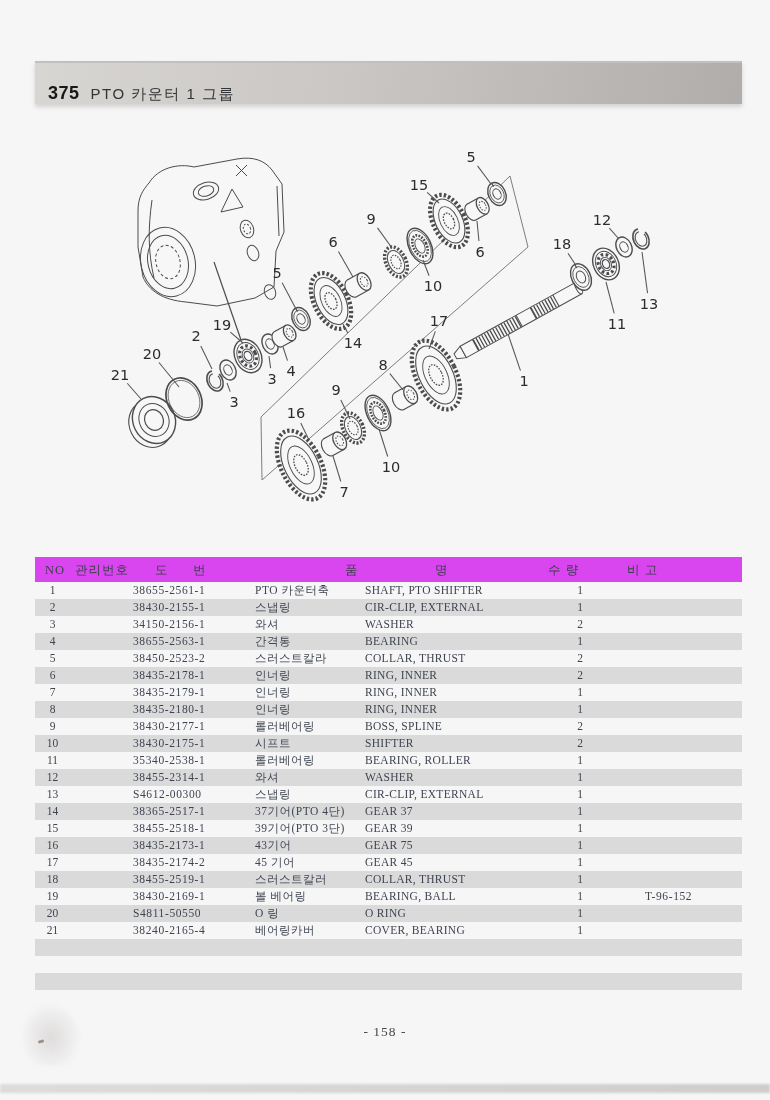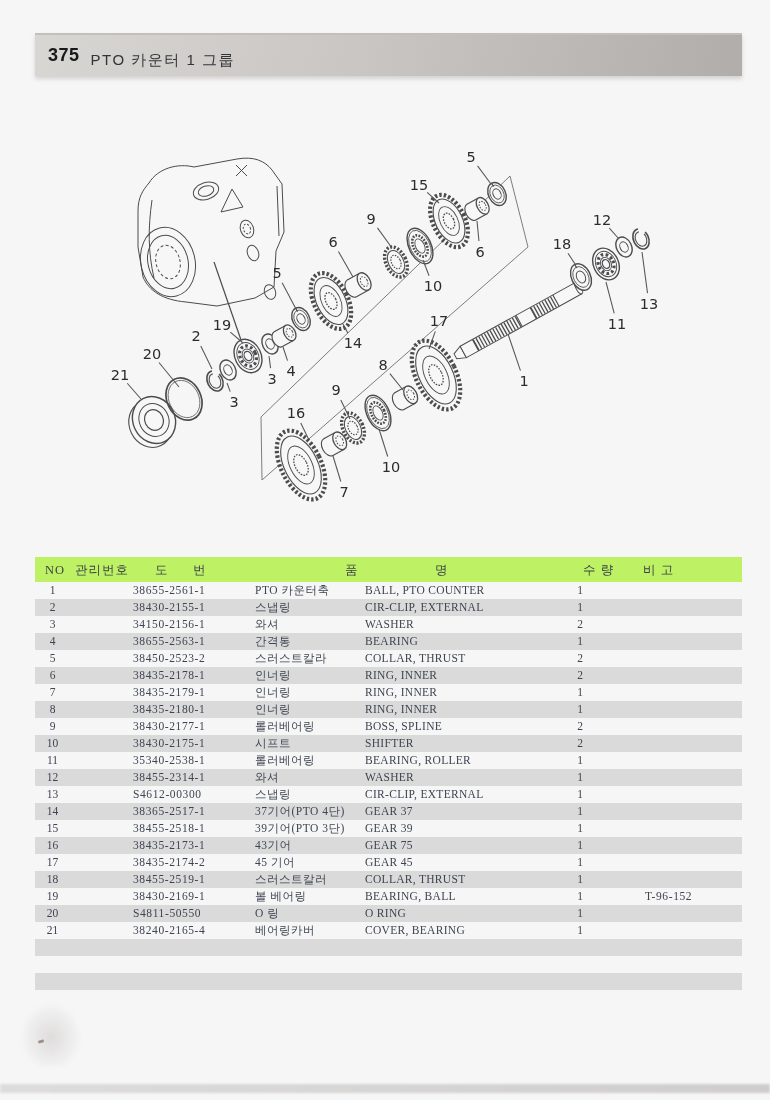--- a/index.html
+++ b/index.html
@@ -1,30 +1,30 @@
 <!DOCTYPE html>
 <html><head>
 <meta charset="utf-8">
 <style>
   html,body{margin:0;padding:0;}
   body{background:#e9e9eb;font-family:"Liberation Serif",serif;}
   .page{position:relative;width:770px;height:1100px;background:#f6f6f7;overflow:hidden;}
 
-  .title-bar{position:absolute;left:35px;top:33px;width:707px;height:41px;
+  .title-bar{position:absolute;left:35px;top:61px;width:707px;height:41px;
     background:linear-gradient(100deg,#d8d6d3 0%,#c9c6c3 45%,#b1adaa 100%);
     border-top:2px solid #c3bfbc;box-shadow:0 3px 4px rgba(150,146,142,.35);
-    display:flex;align-items:center;}
+    display:flex;align-items:flex-end;}
   .t-no{font-family:"Liberation Sans",sans-serif;font-weight:700;font-size:18px;color:#17181a;margin-left:13px;letter-spacing:.5px;}
   .t-kr{font-family:"Liberation Sans",sans-serif;font-size:15px;color:#333437;margin-left:11px;letter-spacing:1.5px;margin-top:10px;}
   .t-en{font-family:"Liberation Sans",sans-serif;font-size:15px;color:#333437;margin-left:16px;letter-spacing:.5px;}
 
   .diagram{position:absolute;left:0;top:0;pointer-events:none;}
 
   .parts-table{position:absolute;left:35px;top:557px;width:707px;color:#3e4450;}
-  .t-header{position:relative;height:25px;background:#bef264;font-size:12.5px;color:#3a3f49;}
+  .t-header{position:relative;height:25px;background:#d946ef;font-size:12.5px;color:#3a3f49;}
   .t-header span{position:absolute;top:50%;transform:translateY(-50%);letter-spacing:1px;white-space:pre;}
   .t-row{display:grid;grid-template-columns:35px 60px 120px 115px 195px 40px 1fr;height:17px;align-items:center;font-size:11.5px;line-height:1;}
   .t-row.stripe{background:#dadada;}
   .c-no{text-align:center;}
   .c-part{letter-spacing:.6px;padding-left:3px;}
   .c-kr{padding-left:5px;letter-spacing:.5px;}
   .c-en{letter-spacing:.3px;}
   .c-qty{text-align:center;}
   .c-rk{padding-left:45px;letter-spacing:.6px;}
   .filler{height:17px;}
@@ -292,30 +292,30 @@
     </svg>
 
   <div class="parts-table">
     <div class="t-header">
       <span style="left:10px">NO</span>
       <span style="left:40px">관리번호</span>
       <span style="left:120px">도</span>
       <span style="left:158px">번</span>
       <span style="left:310px">품</span>
       <span style="left:400px">명</span>
-      <span style="left:548px">수 량</span>
-      <span style="left:608px">비 고</span>
+      <span style="left:513px">수 량</span>
+      <span style="left:592px">비 고</span>
     </div>
     <div id="rows">
         <div class="t-row">
           <div class="c-no">1</div>
           <div class="c-mgmt"></div>
           <div class="c-part">38655-2561-1</div>
           <div class="c-kr">PTO 카운터축</div>
-          <div class="c-en">BALL, PTO COUNTER</div>
+          <div class="c-en">SHAFT, PTO SHIFTER</div>
           <div class="c-qty">1</div>
           <div class="c-rk"></div>
         </div>
         <div class="t-row stripe">
           <div class="c-no">2</div>
           <div class="c-mgmt"></div>
           <div class="c-part">38430-2155-1</div>
           <div class="c-kr">스냅링</div>
           <div class="c-en">CIR-CLIP, EXTERNAL</div>
           <div class="c-qty">1</div>
@@ -491,17 +491,18 @@
           <div class="c-en">COVER, BEARING</div>
           <div class="c-qty">1</div>
           <div class="c-rk"></div>
         </div>
         <div class="filler stripe"></div>
         <div class="filler"></div>
         <div class="filler stripe"></div>
       </div>
   </div>
 
+  <div class="footer">- 158 -</div>
 
   <div class="smudge"></div>
   <div class="speck"></div>
   <div class="bottom-band"></div>
 </div>
 
 </body></html>

